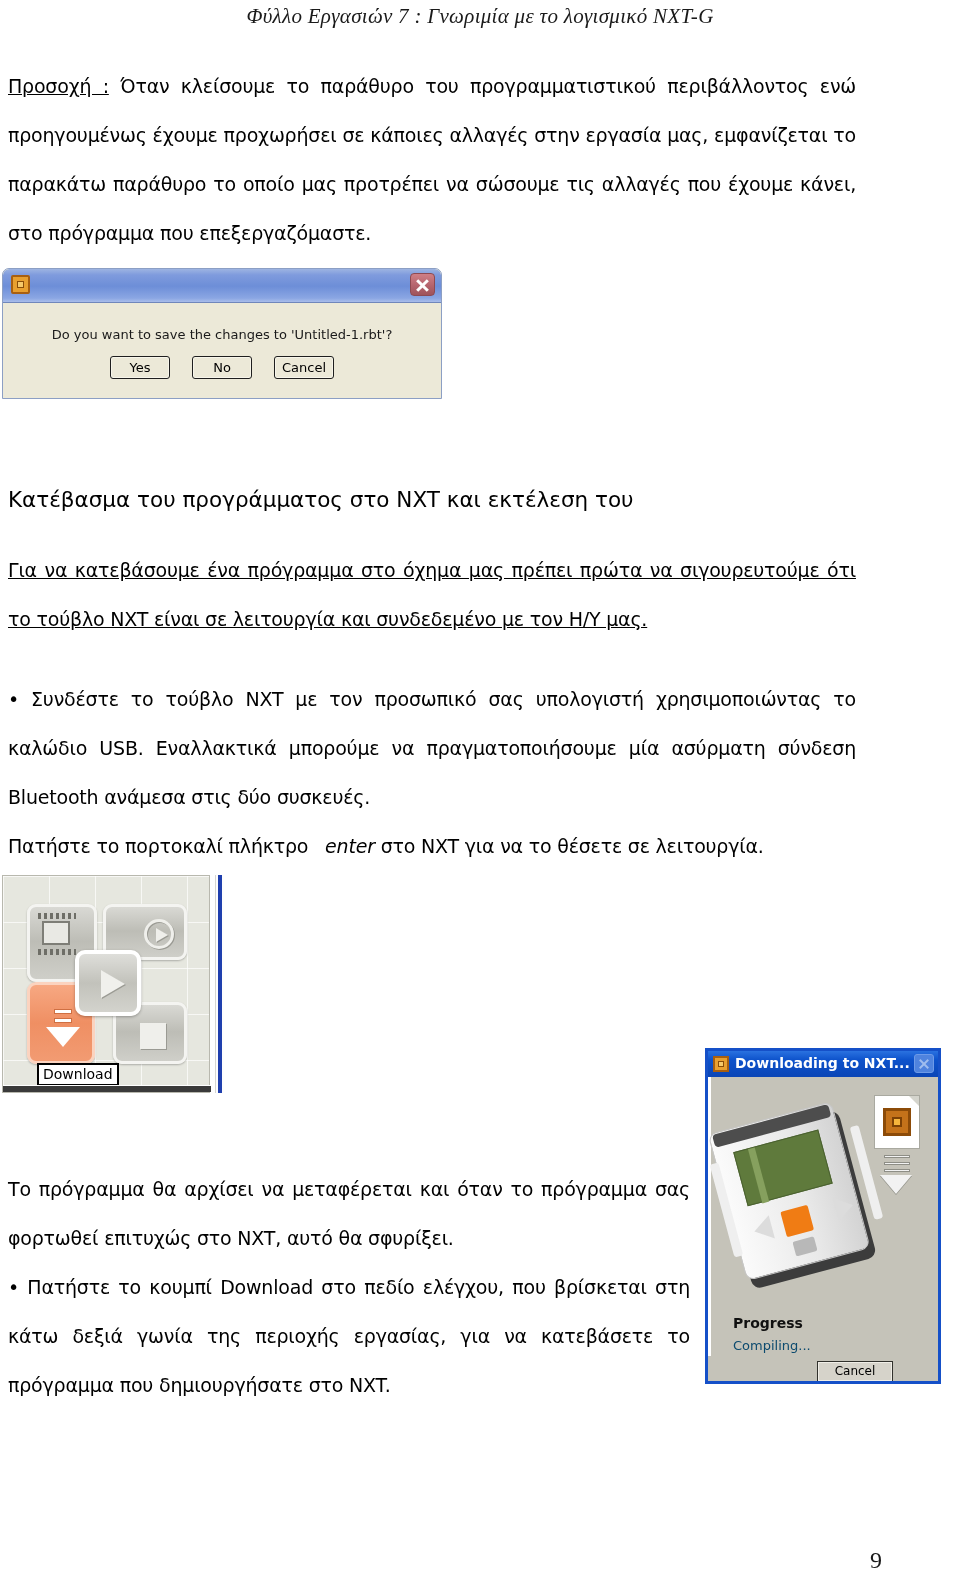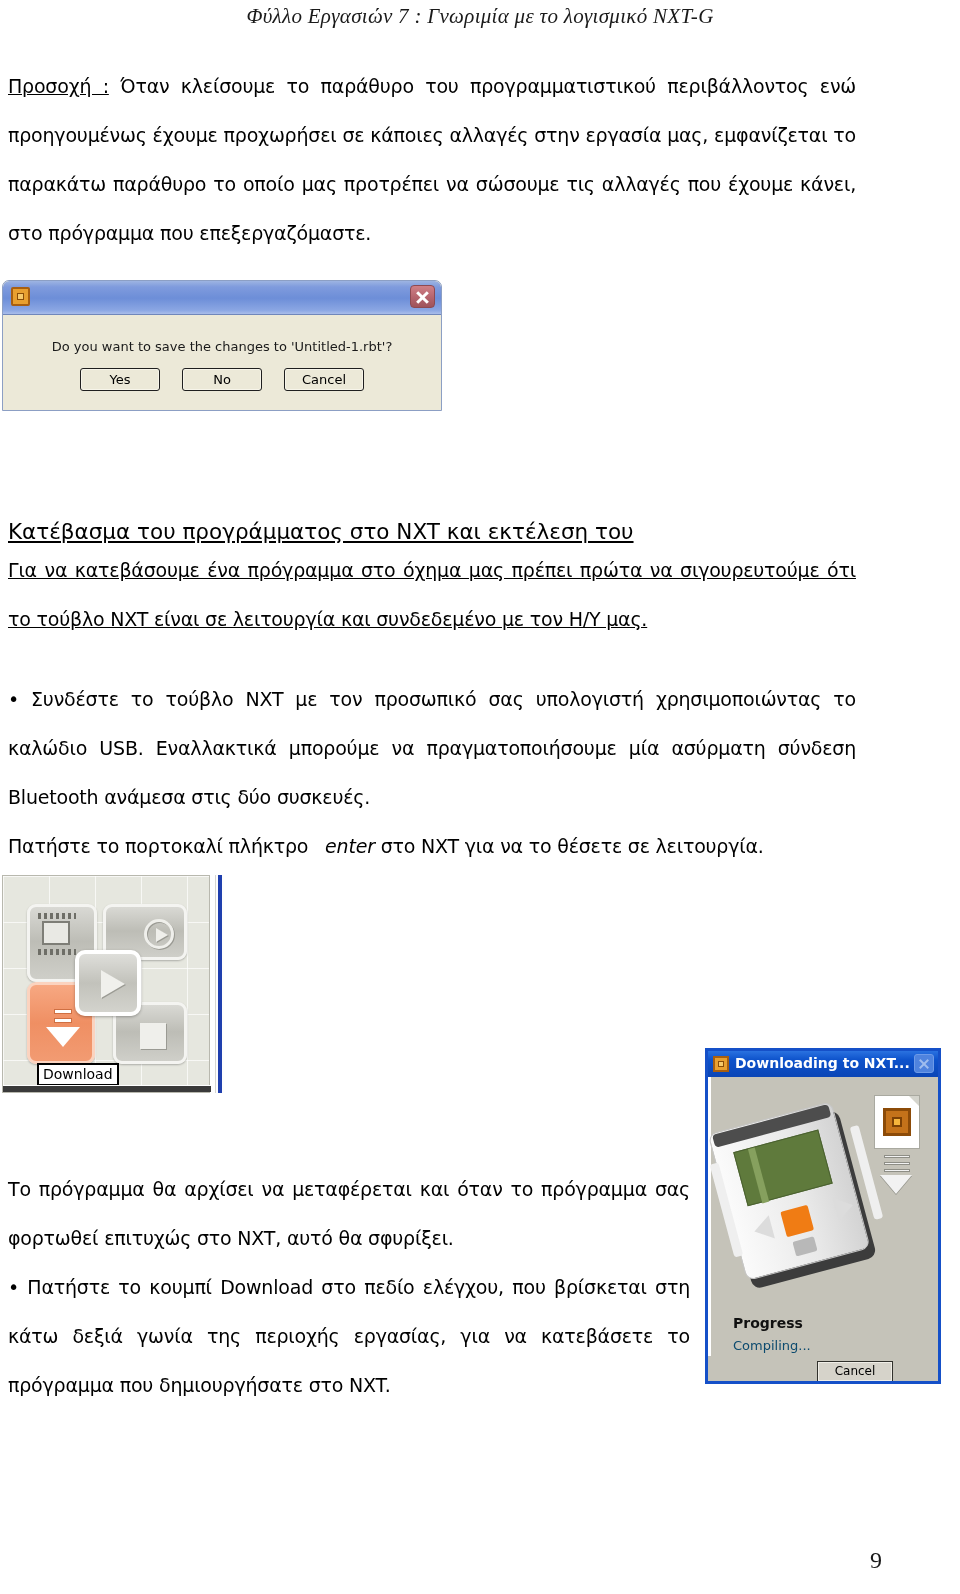--- a/index.html
+++ b/index.html
@@ -53,23 +53,21 @@
   .u { text-decoration: underline; }
   .bi { font-weight: normal; font-style: italic; margin-left: 11px; }
 
   .heading {
     position: absolute;
     top: 485px;
     left: 8px;
     font-family: "DejaVu Sans", sans-serif;
     font-size: 21.5px;
     line-height: 30px;
-    text-decoration: underline;
     white-space: nowrap;
-    margin-top: 32px;
   }
 
   .block2 {
     position: absolute;
     top: 546px;
     left: 8px;
     width: 848px;
     text-decoration: underline;
   }
   .block3 {
@@ -90,21 +88,20 @@
     position: absolute;
     top: 268px;
     left: 2px;
     width: 440px;
     height: 131px;
     background: #ece9d8;
     border: 1px solid #8c9fc4;
     border-radius: 7px 7px 0 0;
     box-sizing: border-box;
     overflow: hidden;
-    margin-top: 12px;
   }
   .savedlg-title {
     height: 33px;
     background: linear-gradient(to bottom,#9db4e2 0%,#7f9bdd 18%,#6d8ed8 52%,#8aa6e3 88%,#a9bdea 100%);
     border-bottom: 1px solid #7087bb;
     border-radius: 6px 6px 0 0;
     position: relative;
   }
   .nxt-mini-icon {
     position: absolute;
@@ -167,21 +164,21 @@
   .savedlg-buttons {
     position: absolute;
     top: 53px;
     left: 0;
     width: 100%;
     display: flex;
     justify-content: center;
     gap: 22px;
   }
   .savedlg-btn {
-    width: 80px;
+    width: 60px;
     height: 23px;
     line-height: 21px;
     text-align: center;
     font-family: "DejaVu Sans", sans-serif;
     font-size: 13px;
     background: #ece9d8;
     border: 1px solid #1f1f1f;
     border-radius: 3px;
     box-shadow: inset 0 0 0 1px #f7f5ea;
     box-sizing: border-box;

